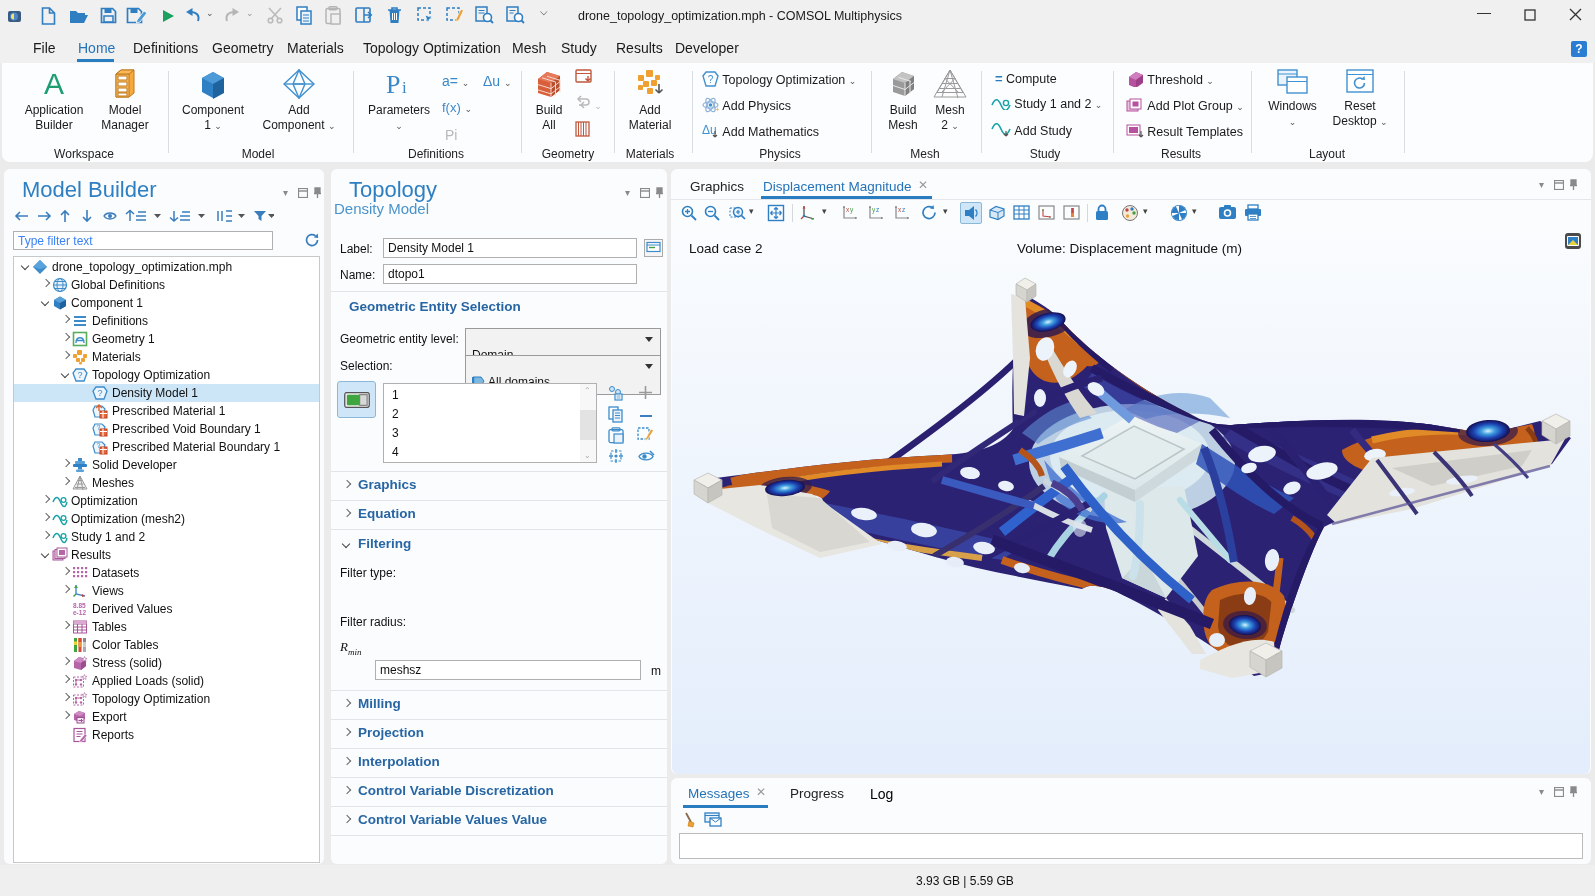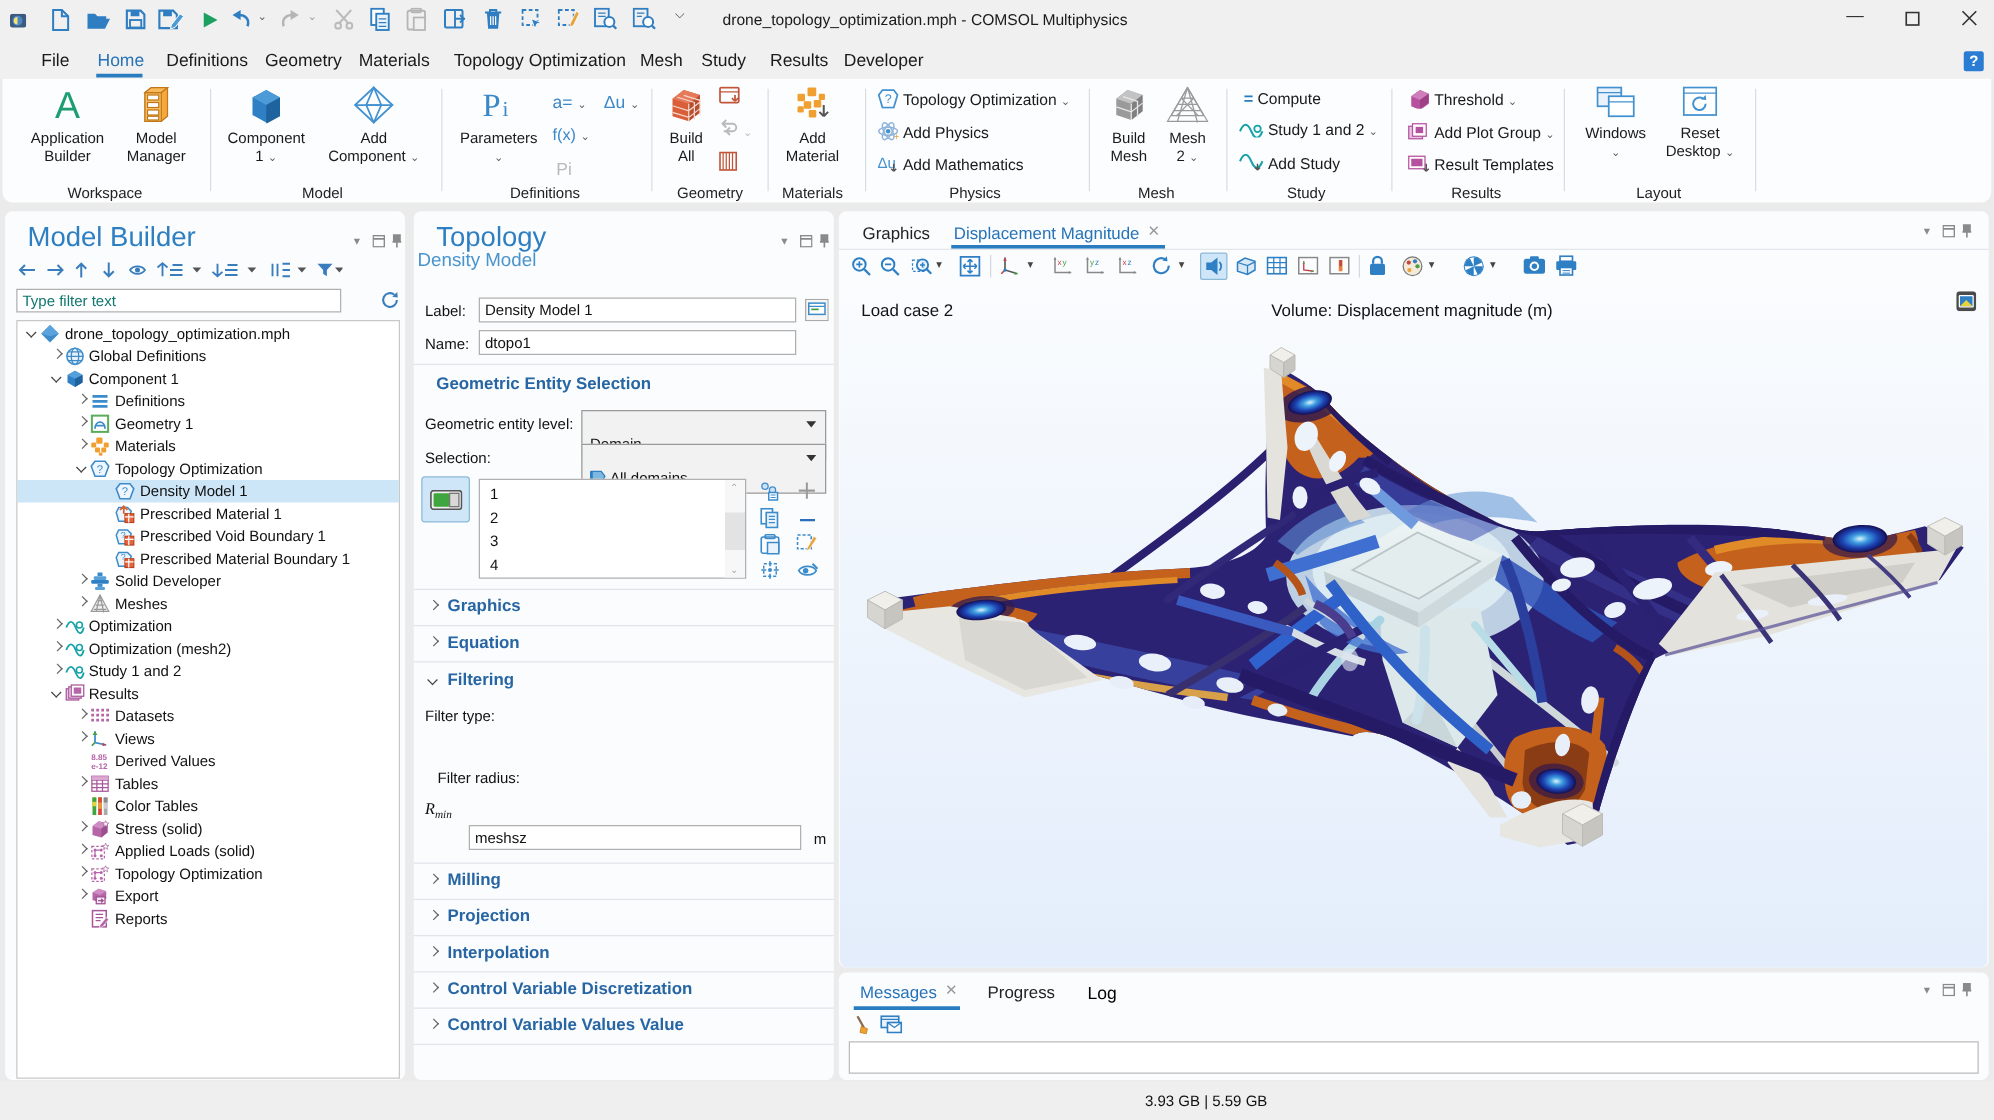--- a/index.html
+++ b/index.html
@@ -366,21 +366,21 @@
         <path d="M160 3v10M156 9.5l4 3.5 4-3.5M168 4h8M166 8h10M166 12h10"></path>
       </g>
 <path d="M184 6l3.5 4 3.5-4z" fill="#555"></path>
 <g stroke="#3a7dbd" stroke-width="1.5" fill="none">
         <path d="M204 3v10M208 3v10M212 3h6M212 8h6M212 13h6"></path>
       </g>
 <path d="M224 6l3.5 4 3.5-4z" fill="#555"></path>
 <path d="M240 3h12l-4.5 5v5l-3-2v-3z" fill="#3a7dbd"></path>
 <path d="M254 6l3.5 4 3.5-4z" fill="#555"></path>
 </svg>
-<div class="tbox" style="left:9px;top:62px;width:260px;height:19px;color:#0f766e">Type filter text</div>
+<div class="tbox" style="left:9px;top:62px;width:260px;height:19px;color:#3b82f6">Type filter text</div>
 <svg class="abs" style="left:300px;top:63px" width="16" height="16" viewBox="0 0 16 16">
       <path d="M13.5 8a5.5 5.5 0 1 1-2-4.2" fill="none" stroke="#3a7dbd" stroke-width="1.7"></path>
       <path d="M13.8 1.5l.4 4.5-4.4-.6z" fill="#3a7dbd"></path>
     </svg>
 <div class="abs" style="left:9px;top:87px;width:307px;height:607px;background:#fff;border:1px solid #c8c8c8" id="tree">
 <div class="trow" style="top:1px">
         <i class="ch chv" style="left:7px"></i>
         <svg class="tico" style="left:18px">
           <use href="#i-root"></use>
         </svg>
@@ -803,21 +803,21 @@
 <div class="hline" style="left:0px;top:302px;width:336px"></div>
 <i class="ch chr" style="position:absolute;left:11px;top:312px"></i>
     <div class="collhdr" style="left:27px;top:308px">Graphics</div>
 <div class="hline" style="left:0px;top:331px;width:336px"></div>
 <i class="ch chr" style="position:absolute;left:11px;top:341px"></i>
     <div class="collhdr" style="left:27px;top:337px">Equation</div>
 <div class="hline" style="left:0px;top:360px;width:336px"></div>
 <i class="ch chv" style="position:absolute;left:11px;top:371px"></i>
     <div class="collhdr" style="left:27px;top:367px">Filtering</div>
 <div class="lbl" style="left:9px;top:397px">Filter type:</div>
-<div class="lbl" style="left:19px;top:446px">Filter radius:</div>
+<div class="lbl" style="left:9px;top:446px">Filter radius:</div>
 <div class="lbl" style="left:9px;top:470px;font-style:italic;font-family:'Liberation Serif',serif;font-size:13px">R<sub style="font-size:9px">min</sub></div>
 <div class="tbox" style="left:44px;top:491px;width:266px;height:20px;line-height:15px">meshsz</div>
 <div class="lbl" style="left:320px;top:495px">m</div>
 <div class="hline" style="left:0px;top:521px;width:336px"></div>
 <i class="ch chr" style="position:absolute;left:11px;top:531px"></i>
     <div class="collhdr" style="left:27px;top:527px">Milling</div>
 <div class="hline" style="left:0px;top:550px;width:336px"></div>
 <i class="ch chr" style="position:absolute;left:11px;top:560px"></i>
     <div class="collhdr" style="left:27px;top:556px">Projection</div>
 <div class="hline" style="left:0px;top:579px;width:336px"></div>

